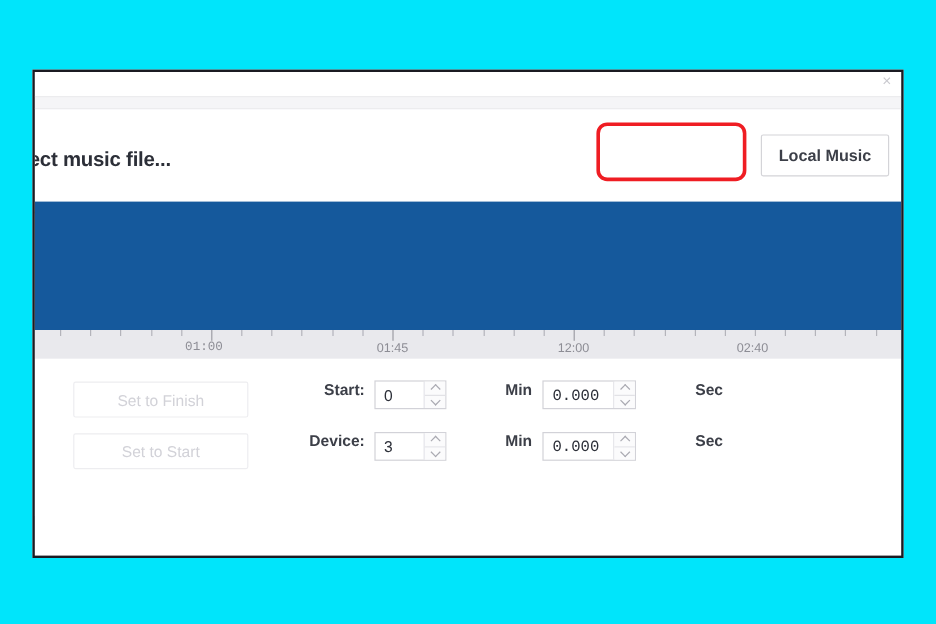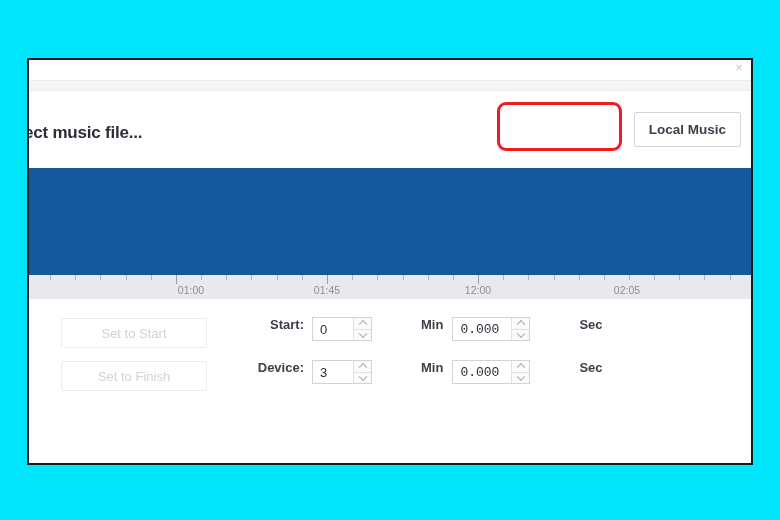--- a/index.html
+++ b/index.html
@@ -328,32 +328,32 @@
           <div class="tick minor" style="left: 474px;"></div>
           <div class="tick minor" style="left: 499px;"></div>
           <div class="tick minor" style="left: 525px;"></div>
           <div class="tick minor" style="left: 550px;"></div>
           <div class="tick minor" style="left: 575px;"></div>
           <div class="tick minor" style="left: 600px;"></div>
           <div class="tick minor" style="left: 625px;"></div>
           <div class="tick minor" style="left: 650px;"></div>
           <div class="tick minor" style="left: 675px;"></div>
           <div class="tick minor" style="left: 701px;"></div>
-          <div class="ruler-label" style="left: 162px;">01:00</div>
+          <div class="ruler-label" style="left: 141px; font-family: Liberation Mono, monospace;">01:00</div>
           <div class="ruler-label" style="left: 298px;">01:45</div>
           <div class="ruler-label" style="left: 449px;">12:00</div>
-          <div class="ruler-label" style="left: 598px;">02:05</div>
+          <div class="ruler-label" style="left: 598px;">02:40</div>
         </div>
     </div>
 
     <div class="controls">
 
       <div class="set-buttons">
+        <button class="set-btn">Set to Finish</button>
         <button class="set-btn">Set to Start</button>
-        <button class="set-btn">Set to Finish</button>
       </div>
 
       <div class="time-fields">
 
         <div class="field-row">
           <span class="field-label">Start:</span>
           <div class="spinbox narrow">
             <div class="spin-value">0</div>
             <div class="spin-arrows">
               <button class="up"></button>

